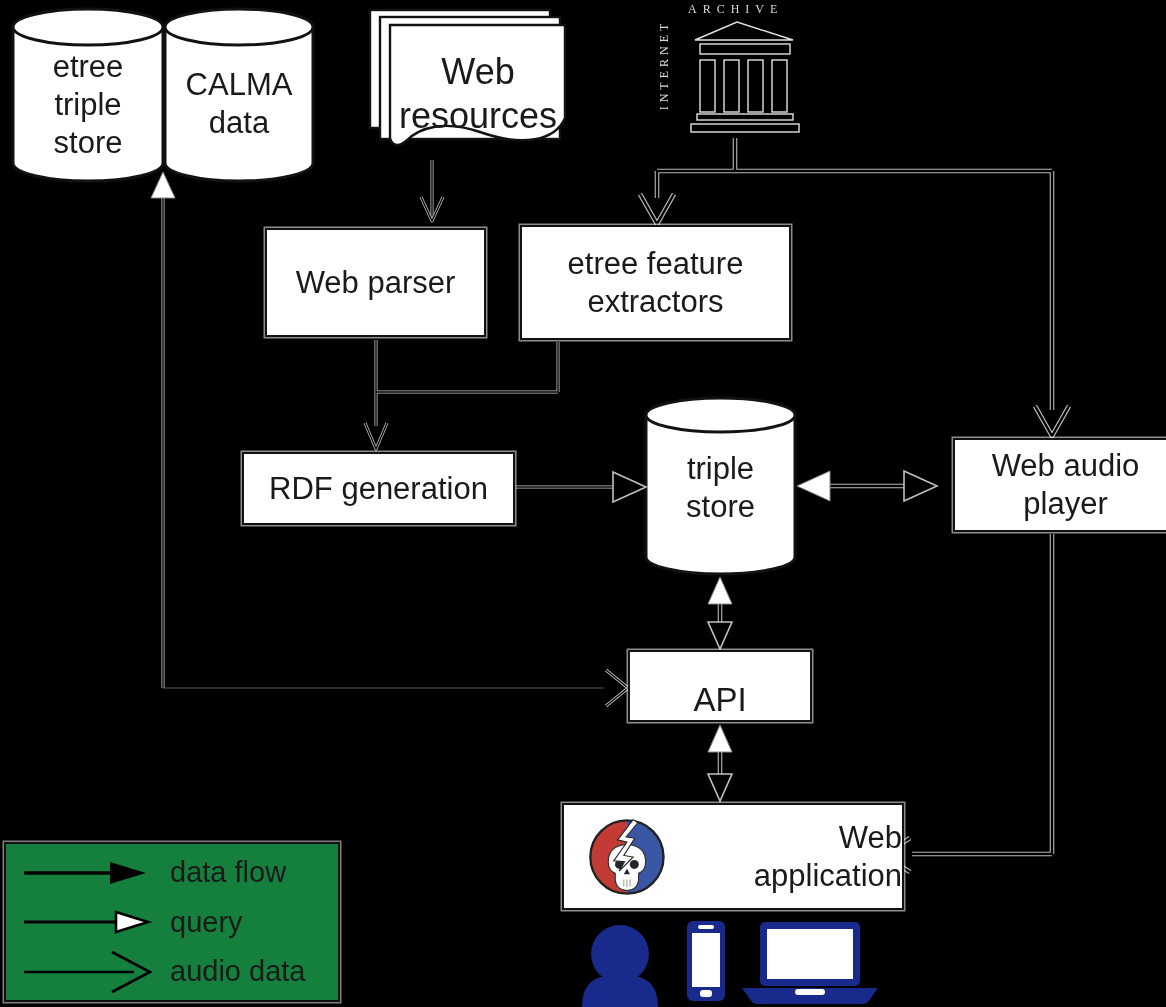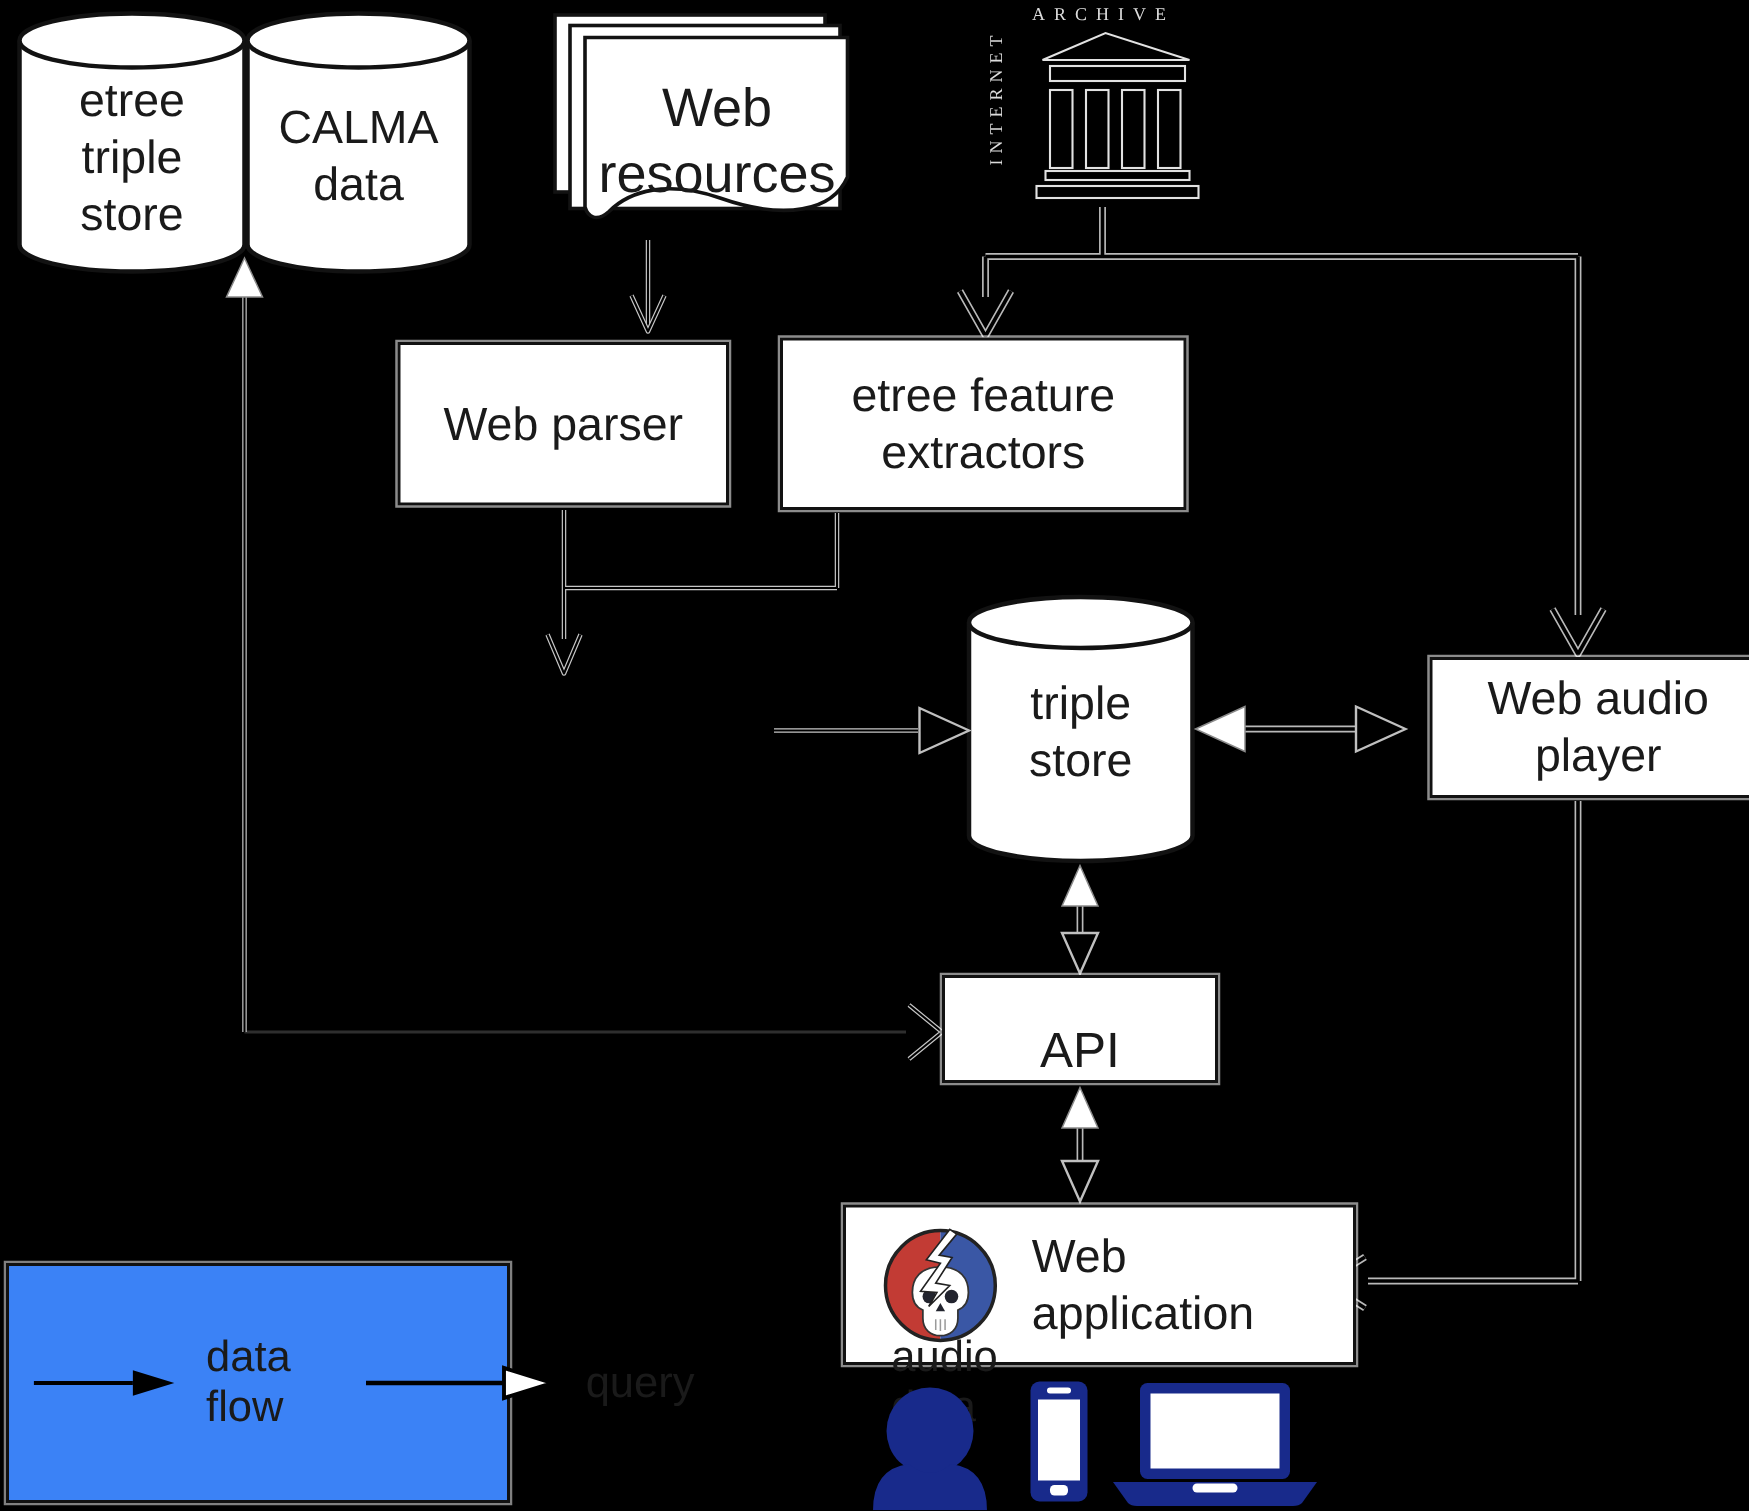--- a/index.html
+++ b/index.html
@@ -24,24 +24,24 @@
             box-shadow:0 0 0 1.5px rgba(255,255,255,.55);
             display:flex;align-items:center;justify-content:center;
             text-align:center;font-size:31px;line-height:1.22;}
   .cyl-label,.doc-label{position:absolute;display:flex;align-items:center;justify-content:center;
             text-align:center;font-size:31px;line-height:1.22;}
   .ia-top{position:absolute;left:688px;top:2px;width:112px;color:#dcdcdc;
           font-family:"Liberation Serif","DejaVu Serif",serif;font-size:12px;letter-spacing:6px;white-space:nowrap;}
   .ia-side{position:absolute;left:604px;top:58px;width:120px;height:14px;color:#dcdcdc;
           font-family:"Liberation Serif","DejaVu Serif",serif;font-size:12px;letter-spacing:4px;
           transform:rotate(-90deg);text-align:center;white-space:nowrap;}
-  .webapp-box{justify-content:flex-start;padding-left:24px;gap:22px;text-align:left;}
-  .legend-box{position:absolute;left:4px;top:842px;width:336px;height:160px;background:#3b82f6;
+  .webapp-box{justify-content:flex-start;padding-left:24px;gap:22px;text-align:right;}
+  .legend-box{position:absolute;left:4px;top:842px;width:336px;height:160px;background:#15803d;
           border:2.5px solid #111;box-shadow:0 0 0 1.5px rgba(255,255,255,.5);
-          display:flex;flex-direction:row;justify-content:space-evenly;padding:2px 0;box-sizing:border-box;}
+          display:flex;flex-direction:column;justify-content:space-evenly;padding:2px 0;box-sizing:border-box;}
   .legend-row{display:flex;align-items:center;gap:12px;padding-left:12px;font-size:29px;}
   .dev{position:absolute;}
 </style>
 </head>
 <body>
 
 <div class="canvas">
 
   <svg id="diagram-svg" width="1166" height="1007" viewBox="0 0 1166 1007">
 
@@ -161,20 +161,23 @@
   <div class="doc-label" style="left:398px;top:52px;width:160px;height:84px;font-size:36px;">Web resources</div>
 
   <div class="ia-top">ARCHIVE</div>
   <div class="ia-side">INTERNET</div>
 
   <div class="node-box" style="left:265px;top:228px;width:217px;height:105px;">
     <span>Web parser</span>
   </div>
   <div class="node-box" style="left:520px;top:225px;width:267px;height:111px;">
     <span>etree feature extractors</span>
+  </div>
+  <div class="node-box" style="left:242px;top:452px;width:269px;height:69px;">
+    <span>RDF generation</span>
   </div>
   <div class="node-box" style="left:938px;top:438px;width:221px;height:90px;margin-left:15px;">
     <span>Web audio player</span>
   </div>
   <div class="node-box" style="left:628px;top:650px;width:180px;height:68px;font-size:33px;align-items:flex-end;">
     <span>API</span>
   </div>
 
   <div class="node-box webapp-box" style="left:562px;top:803px;width:314px;height:103px;">
     <svg width="80" height="80" viewBox="0 0 100 100">

